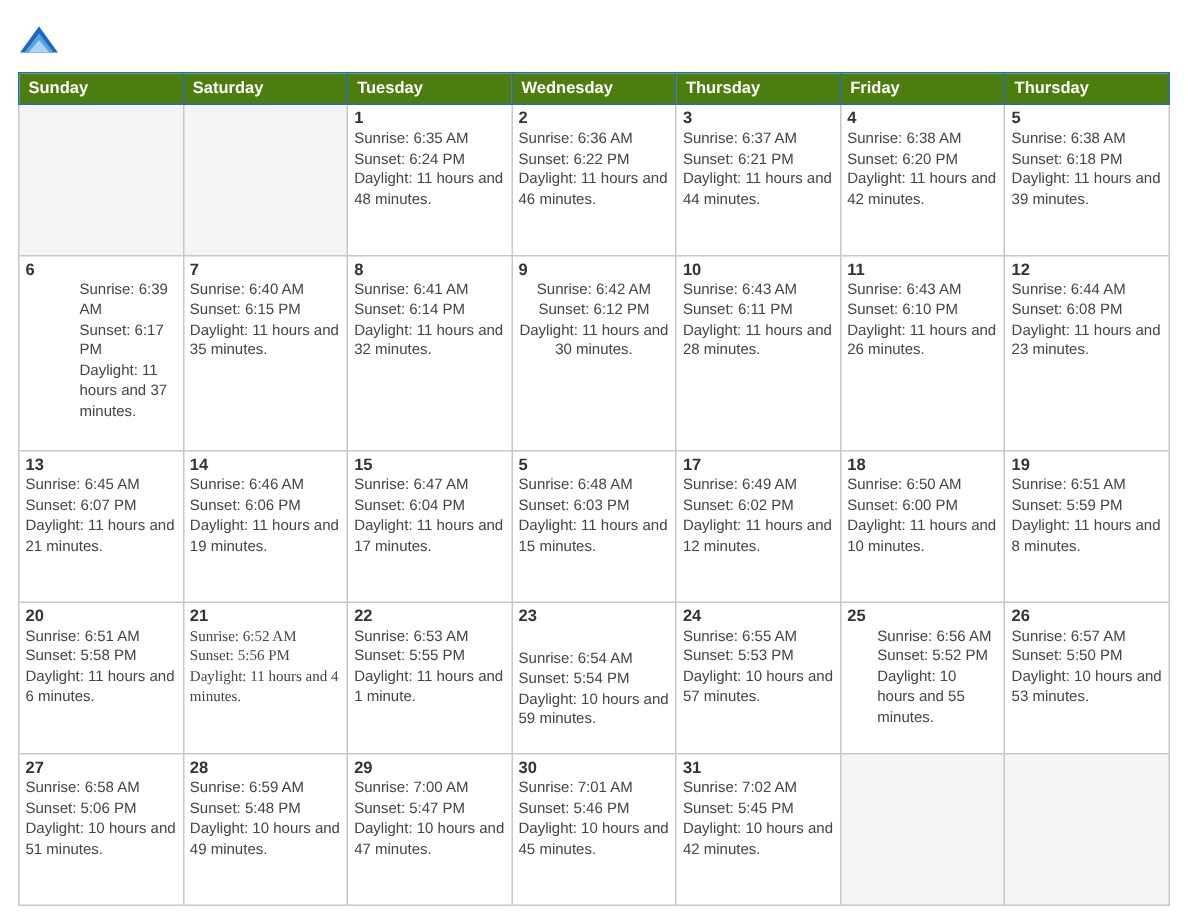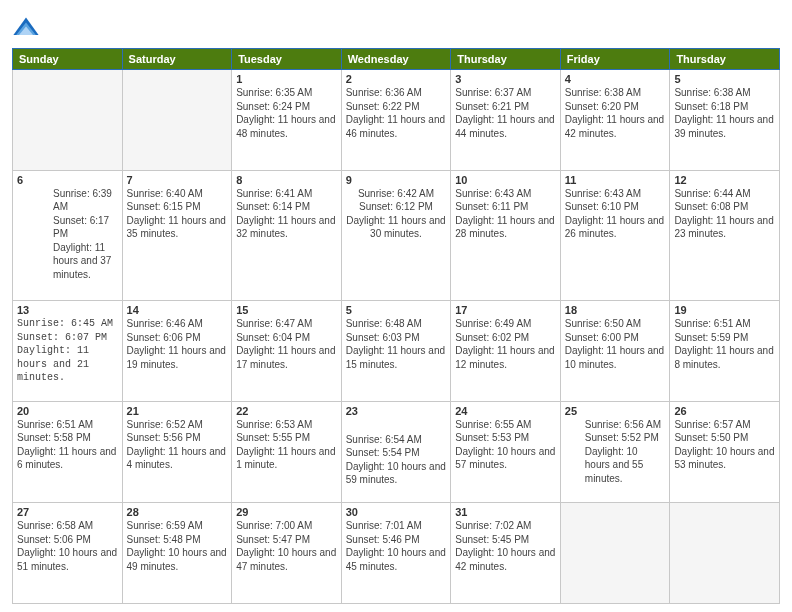--- a/index.html
+++ b/index.html
@@ -211,21 +211,21 @@
           <td>
             <span class="day-number">12</span>
             <div class="day-info" style="white-space: pre-line;">Sunrise: 6:44 AM
 Sunset: 6:08 PM
 Daylight: 11 hours and 23 minutes.</div>
           </td>
         </tr>
         <tr>
           <td>
             <span class="day-number">13</span>
-            <div class="day-info" style="white-space: pre-line; font-family: Liberation Mono, monospace;">Sunrise: 6:45 AM
+            <div class="day-info" style="white-space: pre-line;">Sunrise: 6:45 AM
 Sunset: 6:07 PM
 Daylight: 11 hours and 21 minutes.</div>
           </td>
           <td>
             <span class="day-number">14</span>
             <div class="day-info" style="white-space: pre-line;">Sunrise: 6:46 AM
 Sunset: 6:06 PM
 Daylight: 11 hours and 19 minutes.</div>
           </td>
           <td>
@@ -261,21 +261,21 @@
         </tr>
         <tr>
           <td>
             <span class="day-number">20</span>
             <div class="day-info" style="white-space: pre-line;">Sunrise: 6:51 AM
 Sunset: 5:58 PM
 Daylight: 11 hours and 6 minutes.</div>
           </td>
           <td>
             <span class="day-number">21</span>
-            <div class="day-info" style="white-space: pre-line;">Sunrise: 6:52 AM
+            <div class="day-info" style="white-space: pre-line; font-family: Liberation Serif, serif;">Sunrise: 6:52 AM
 Sunset: 5:56 PM
 Daylight: 11 hours and 4 minutes.</div>
           </td>
           <td>
             <span class="day-number">22</span>
             <div class="day-info" style="white-space: pre-line;">Sunrise: 6:53 AM
 Sunset: 5:55 PM
 Daylight: 11 hours and 1 minute.</div>
           </td>
           <td>

